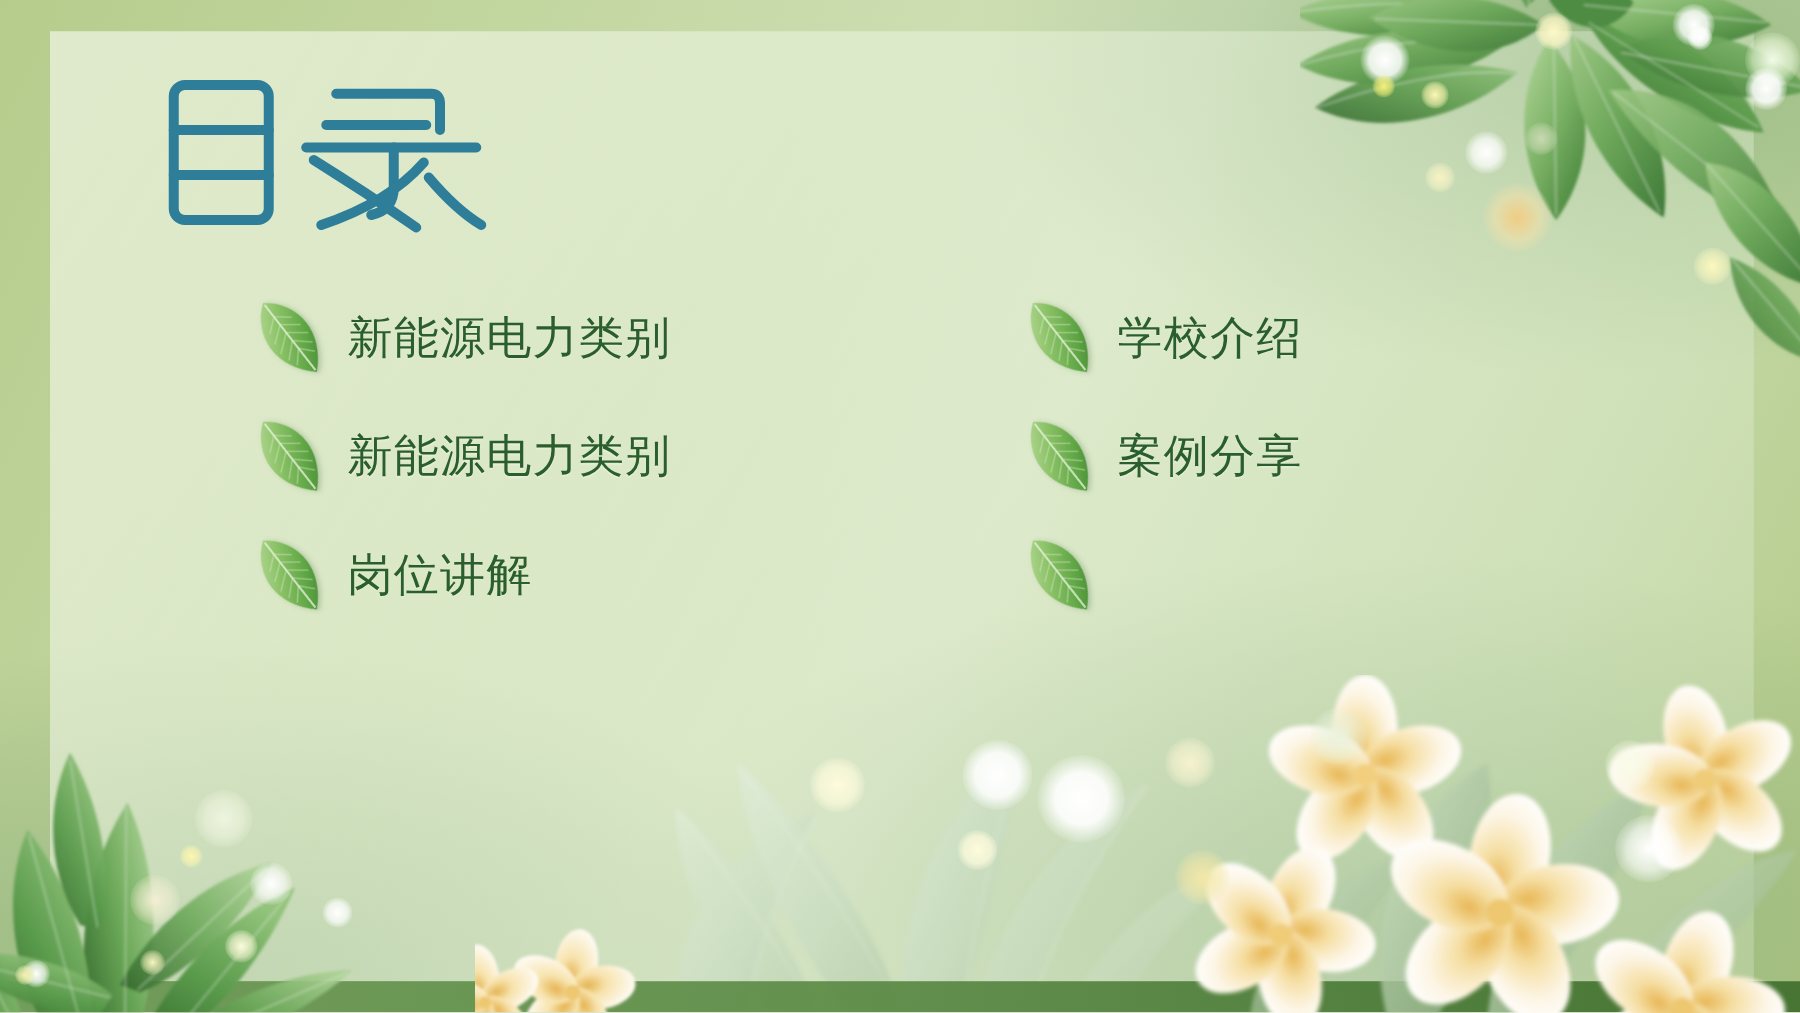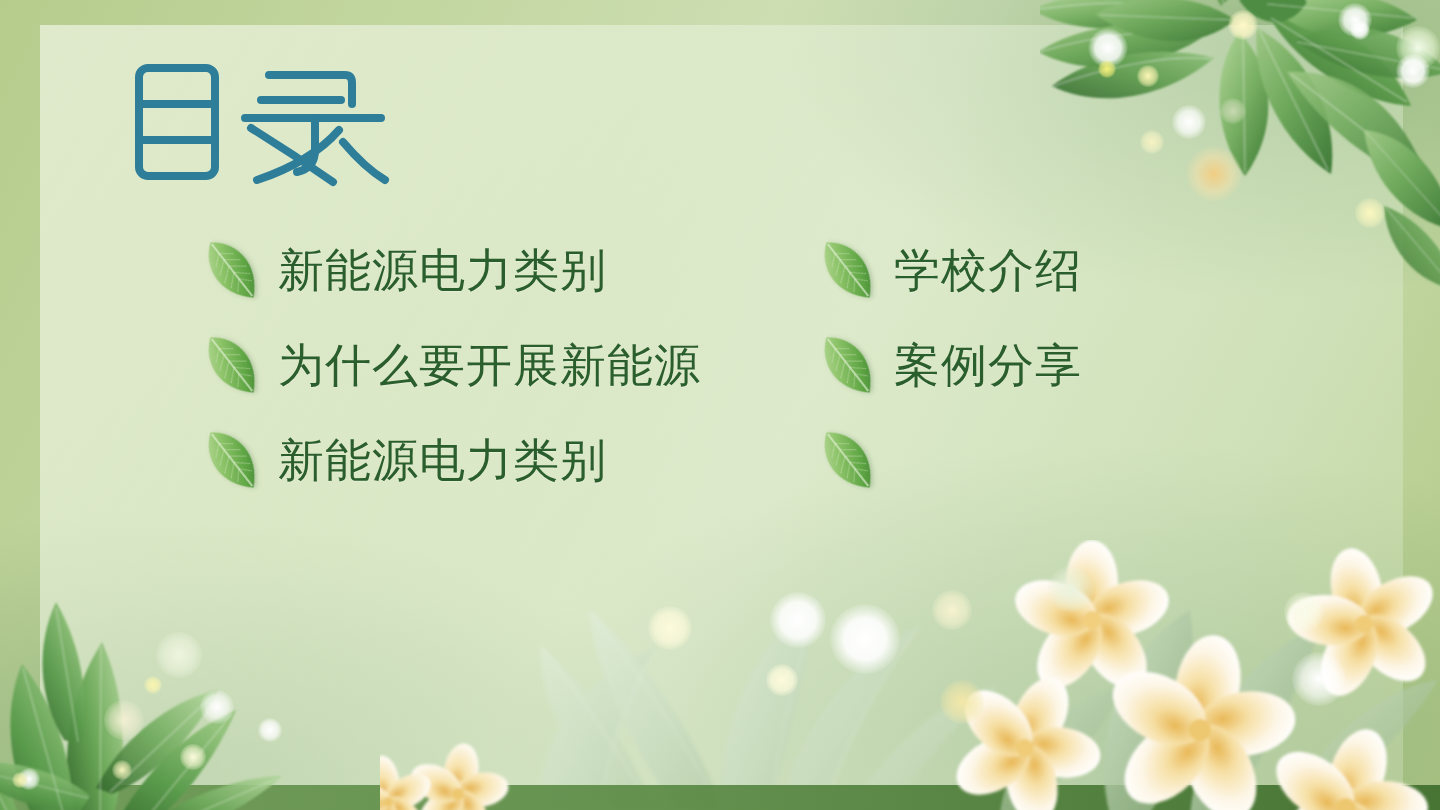--- a/index.html
+++ b/index.html
@@ -34,21 +34,21 @@
   .title svg{display:block;}
 
   
   .toc{position:absolute;left:0;top:0;width:1440px;height:810px;}
   .col{position:absolute;top:222px;}
   .col-left{left:196px;}
   .col-right{left:812px;}
   .row{position:relative;height:95px;display:flex;align-items:center;}
   .bullet{width:72px;height:78px;flex:0 0 72px;position:relative;}
   .bullet svg{position:absolute;left:0;top:0;}
-  .rowtext{font-size:46px;line-height:1;color:#2b5e2d;font-weight:400;
+  .rowtext{font-size:36px;line-height:1;color:#2b5e2d;font-weight:400;
     font-family:"Liberation Sans","DejaVu Sans",sans-serif;letter-spacing:1px;white-space:nowrap;
     margin-left:10px;text-shadow:0 1px 1px rgba(255,255,255,.28);}
 </style>
 </head>
 <body>
 
 <div id="slide">
 
   <div class="bgbase"></div>
 
@@ -397,30 +397,30 @@
             </svg>
         </span>
         <span class="rowtext">新能源电力类别</span>
       </div>
       <div class="row">
         <span class="bullet">
           <svg width="72" height="78">
               <use href="#leafBullet"></use>
             </svg>
         </span>
-        <span class="rowtext">为什么要开展新能源</span>
-      </div>
-      <div class="row">
-        <span class="bullet">
-          <svg width="72" height="78">
-              <use href="#leafBullet"></use>
-            </svg>
-        </span>
         <span class="rowtext">新能源电力类别</span>
       </div>
+      <div class="row">
+        <span class="bullet">
+          <svg width="72" height="78">
+              <use href="#leafBullet"></use>
+            </svg>
+        </span>
+        <span class="rowtext">岗位讲解</span>
+      </div>
     </div>
 
     <div class="col col-right">
       <div class="row">
         <span class="bullet">
           <svg width="72" height="78">
               <use href="#leafBullet"></use>
             </svg>
         </span>
         <span class="rowtext">学校介绍</span>

